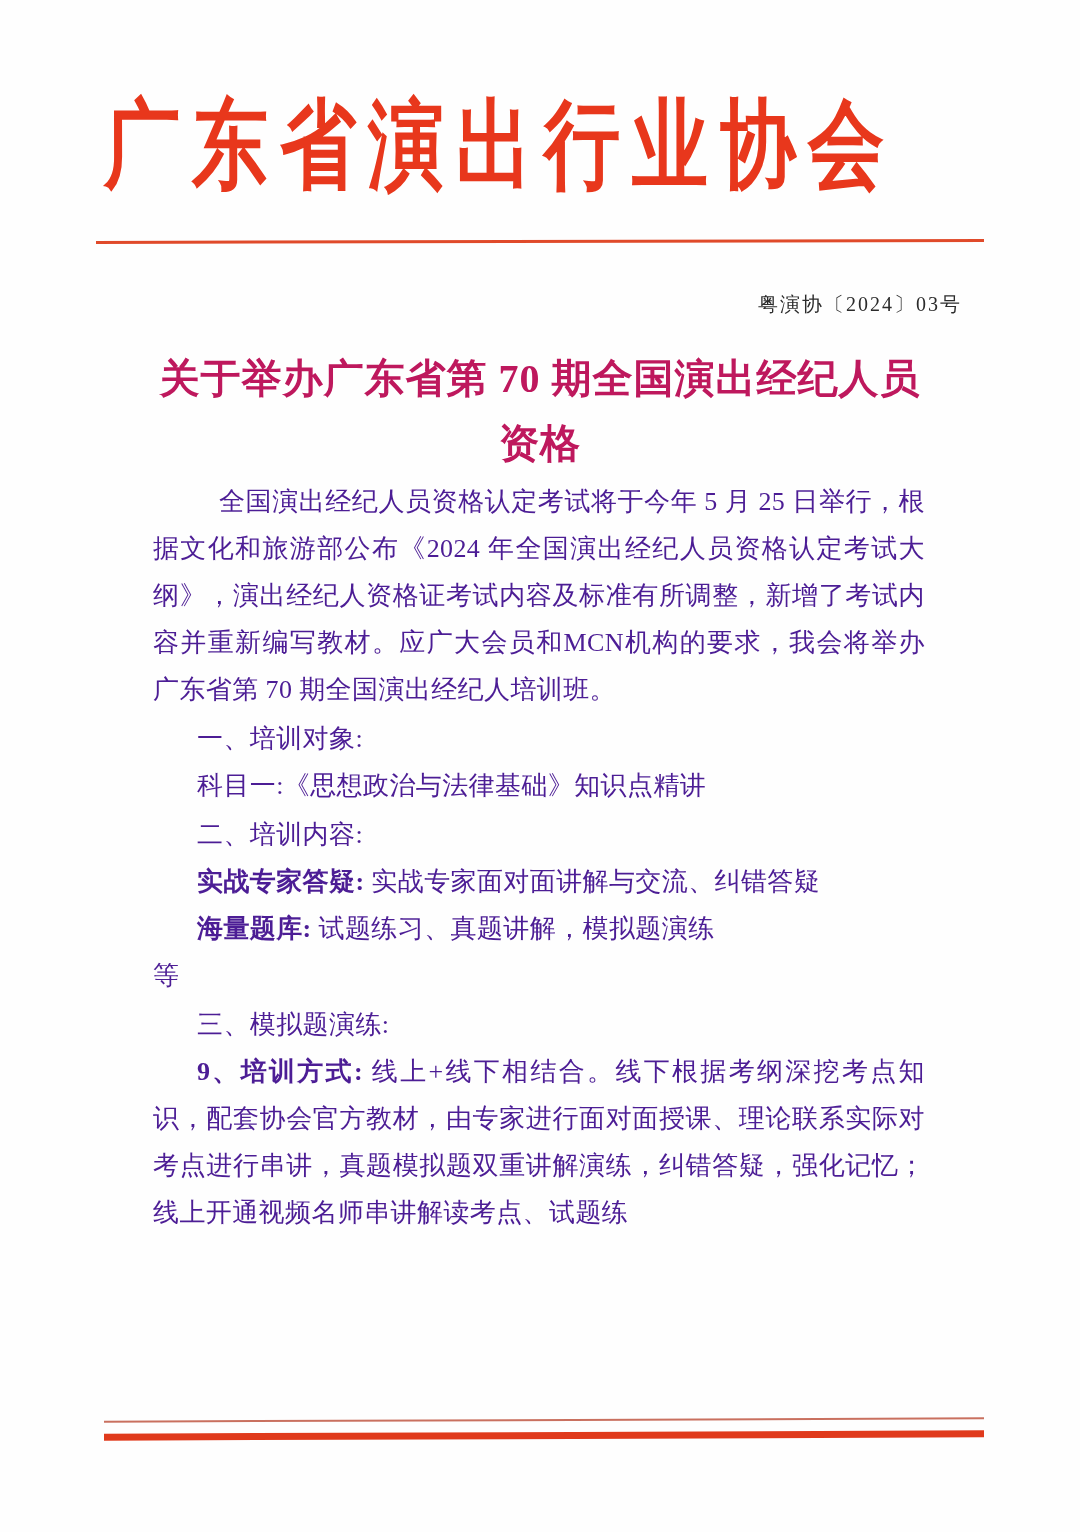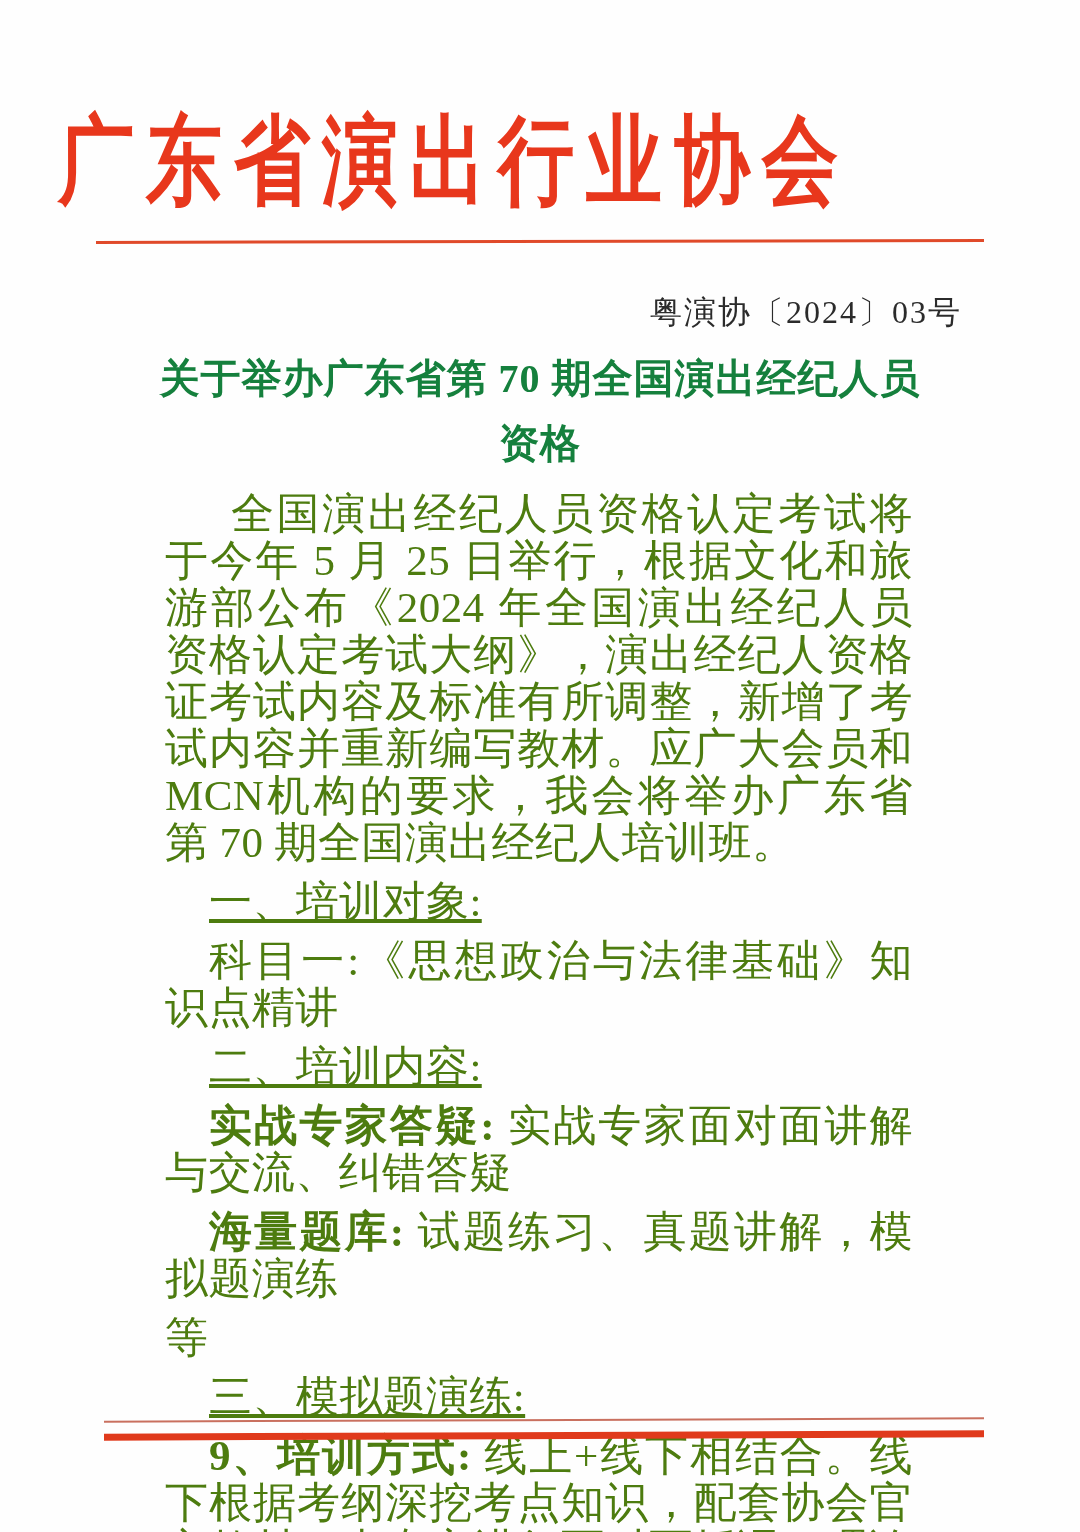--- a/index.html
+++ b/index.html
@@ -17,23 +17,23 @@
     height: 1532px;
     background: #fefefe;
     overflow: hidden;
     box-sizing: border-box;
   }
 
   
   .letterhead {
     position: absolute;
     left: 0;
-    top: 108px;
+    top: 92px;
     width: 896px;
-    text-align: center;
+    text-align: right;
   }
   .letterhead-title {
     display: inline-block;
     color: #e8371c;
     font-family: "Liberation Serif", "DejaVu Serif", serif;
     font-weight: 700;
     font-size: 76px;
     letter-spacing: 12px;
     text-indent: 12px;
     line-height: 1.1;
@@ -50,63 +50,63 @@
     height: 3px;
     background: #e04a2a;
     transform: rotate(-0.12deg);
   }
 
   
   .doc-number {
     position: absolute;
     right: 118px;
     top: 291px;
-    font-size: 32px;
+    font-size: 20px;
     color: #2b2b2b;
     letter-spacing: 2px;
     white-space: nowrap;
   }
 
   
   .doc-title {
     position: absolute;
     left: 140px;
     top: 347px;
     width: 800px;
     text-align: center;
     font-size: 40px;
     font-weight: 700;
-    color: #15803d;
+    color: #be185d;
     line-height: 1.62;
     letter-spacing: 1px;
   }
 
   
   .body-area {
     position: absolute;
     left: 153px;
     top: 478px;
     width: 772px;
   }
   .para {
-    font-size: 43px;
+    font-size: 26px;
     line-height: 47px;
-    color: #4d7c0f;
+    color: #4c1d95;
     text-align: justify;
     text-justify: inter-ideograph;
     letter-spacing: 0.4px;
-    margin: 12px;
+    margin: 0;
   }
   .indent {
     text-indent: 66px;
   }
   .indent-1 {
     text-indent: 44px;
   }
-  .gap-sm { margin-top: 2px; text-decoration: underline; }
+  .gap-sm { margin-top: 2px; }
   .b { font-weight: 700; }
 
   
   .rule-bottom-thin {
     position: absolute;
     left: 104px;
     top: 1419px;
     width: 880px;
     height: 2px;
     background: #c9705f;

